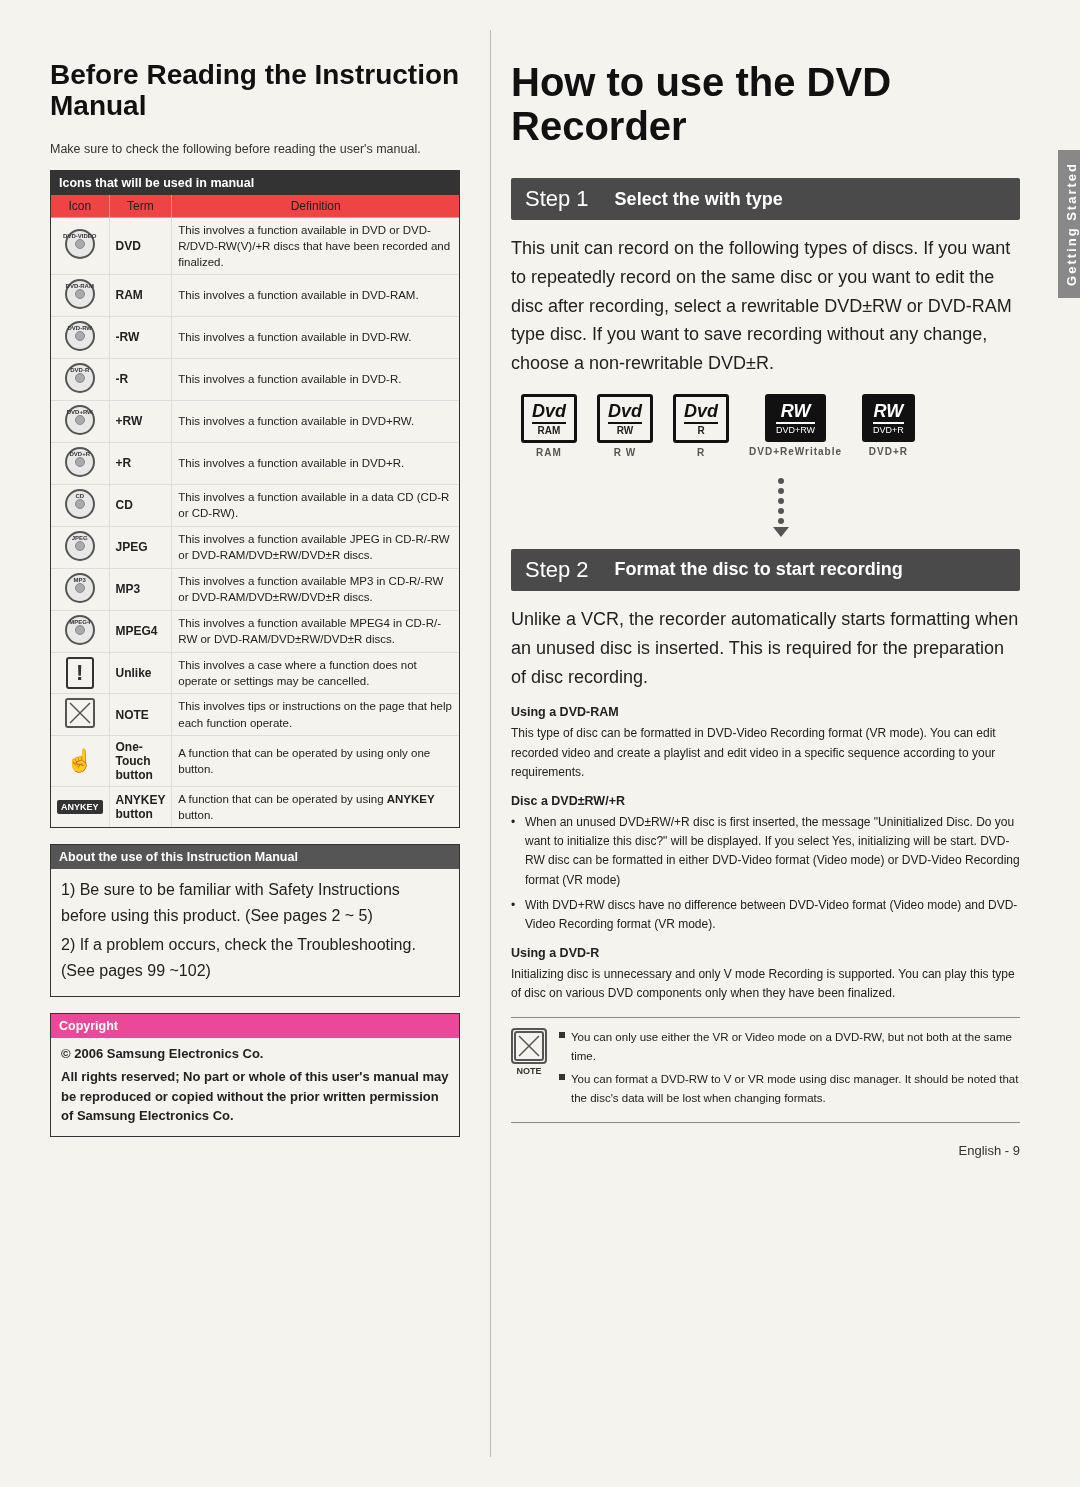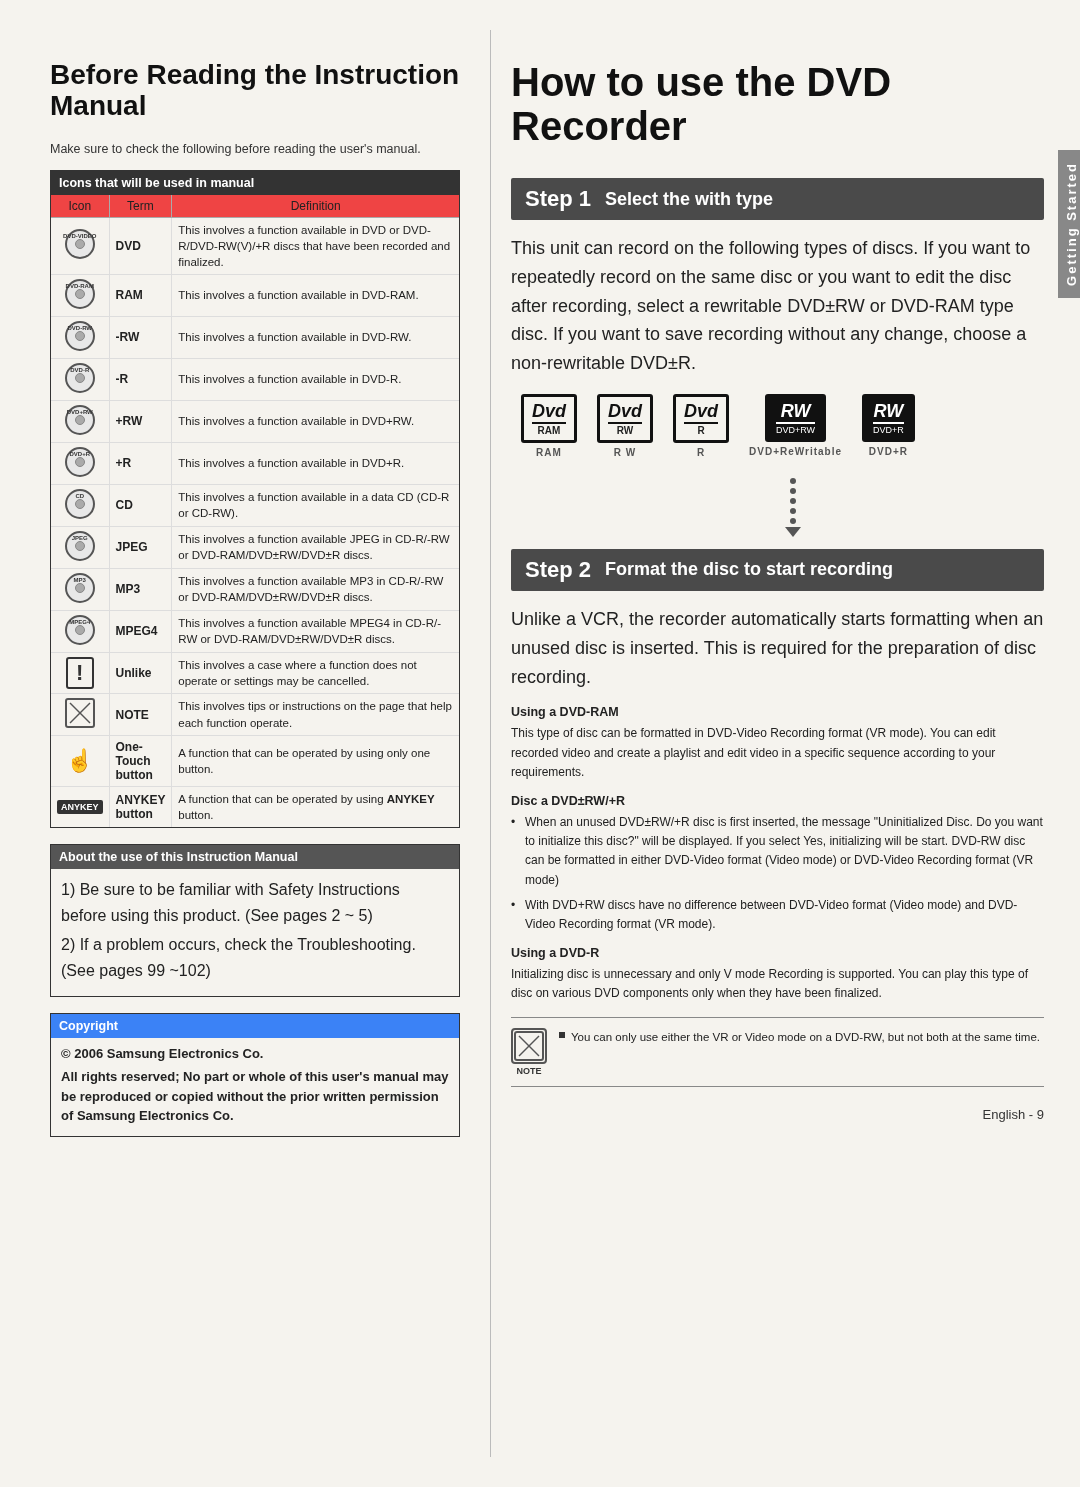--- a/index.html
+++ b/index.html
@@ -159,37 +159,37 @@
       font-size: 16px;
       line-height: 1.6;
     }
 
     
     .copyright-section {
       border: 1.5px solid #333;
       margin-bottom: 16px;
     }
     .copyright-header {
-      background: #3b82f6;
+      background: #ec4899;
       color: #fff;
       font-weight: bold;
       font-size: 12.5px;
       padding: 5px 8px;
     }
     .copyright-content {
       padding: 6px 10px;
       font-size: 13px;
       line-height: 1.5;
       font-weight: bold;
     }
 
     
     .right-col {
       flex: 1;
-      padding: 30px 36px 30px 20px;
+      padding: 30px 60px 30px 20px;
       position: relative;
     }
 
     .right-title {
       font-size: 40px;
       font-weight: 900;
       line-height: 1.1;
       margin-bottom: 30px;
       color: #111;
     }
@@ -199,22 +199,22 @@
       display: flex;
       align-items: center;
       background: #4a4a4a;
       color: #fff;
       padding: 8px 14px;
       margin-bottom: 14px;
       border-radius: 2px;
     }
     .step-number {
       font-size: 22px;
-      font-weight: 700;
-      margin-right: 14px;
+      font-weight: 400;
+      margin-right: 26px;
       color: #fff;
     }
     .step-label {
       font-size: 18px;
       font-weight: bold;
       color: #fff;
     }
 
     .step-content {
       font-size: 18px;
@@ -657,20 +657,24 @@
             <line x1="26" y1="6" x2="6" y2="26" stroke="#555" stroke-width="1.5"></line>
           </svg>
         </div>
         <span class="note-label-text">NOTE</span>
       </div>
       <div class="note-text">
         <div class="bullet-sq">
           <div class="sq"></div>
           <span>You can only use either the VR or Video mode on a DVD-RW, but not both at the same time.</span>
         </div>
+        <div class="bullet-sq">
+          <div class="sq"></div>
+          <span>You can format a DVD-RW to V or VR mode using disc manager. It should be noted that the disc's data will be lost when changing formats.</span>
+        </div>
       </div>
     </div>
 
     <div class="page-footer">English - 9</div>
 
     <div class="side-tab">Getting Started</div>
   </div>
 </div>
 
 </body></html>

